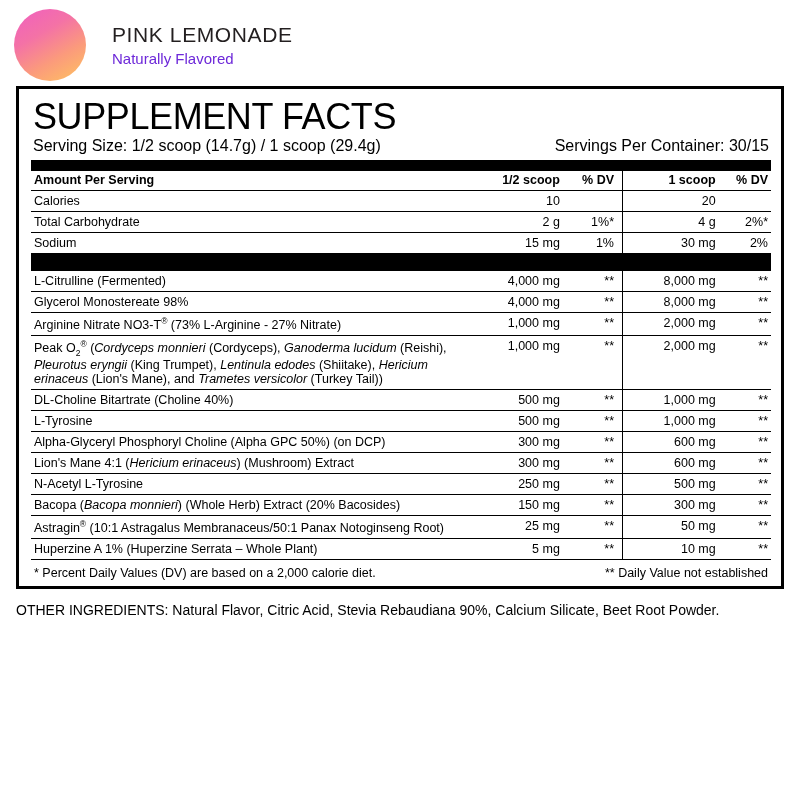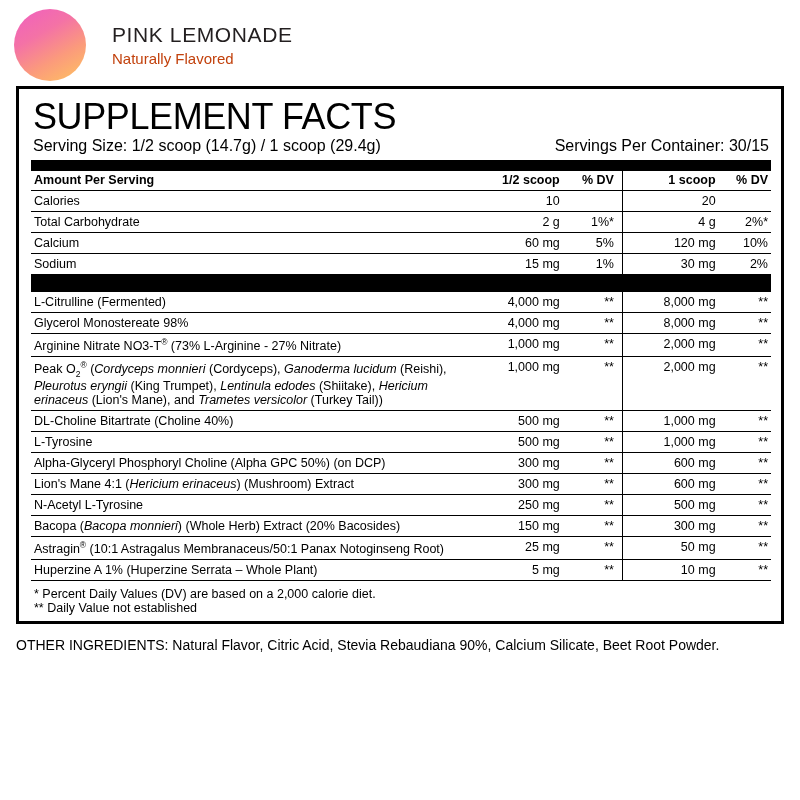--- a/index.html
+++ b/index.html
@@ -40,21 +40,21 @@
     margin-left: 26px;
     line-height: 1.15;
   }
   .flavor-name {
     font-size: 21px;
     letter-spacing: 0.6px;
     color: #231f20;
   }
   .flavor-sub {
     font-size: 15px;
-    color: #c2410c;
+    color: #6d28d9;
     margin-top: 3px;
   }
 
   
   .panel {
     position: relative;
     margin: 0 16px;
     border: 3px solid #000;
     box-sizing: border-box;
     padding: 6px 10px 4px 12px;
@@ -111,21 +111,20 @@
     height: 11px;
     background: #000;
     border: none;
   }
 
   .footnotes {
     display: flex;
     justify-content: space-between;
     font-size: 12.5px;
     padding: 6px 3px 2px 3px;
-    flex-direction: column;
   }
 
   .other {
     font-size: 14px;
     line-height: 1.35;
     margin: 12px 16px 8px 16px;
   }
 
   em { font-style: italic; }
   sup { font-size: 0.68em; vertical-align: super; }
@@ -170,27 +169,20 @@
             <td class="col-dv2"></td>
           </tr>
           <tr class="line">
             <td class="col-name">Total Carbohydrate</td>
             <td class="col-amt1">2 g</td>
             <td class="col-dv1">1%*</td>
             <td class="col-amt2">4 g</td>
             <td class="col-dv2">2%*</td>
           </tr>
           <tr class="line">
-            <td class="col-name">Calcium</td>
-            <td class="col-amt1">60 mg</td>
-            <td class="col-dv1">5%</td>
-            <td class="col-amt2">120 mg</td>
-            <td class="col-dv2">10%</td>
-          </tr>
-          <tr class="line">
             <td class="col-name">Sodium</td>
             <td class="col-amt1">15 mg</td>
             <td class="col-dv1">1%</td>
             <td class="col-amt2">30 mg</td>
             <td class="col-dv2">2%</td>
           </tr>
           <tr class="bar-row">
             <td colspan="5"></td>
           </tr>
           <tr class="line">

